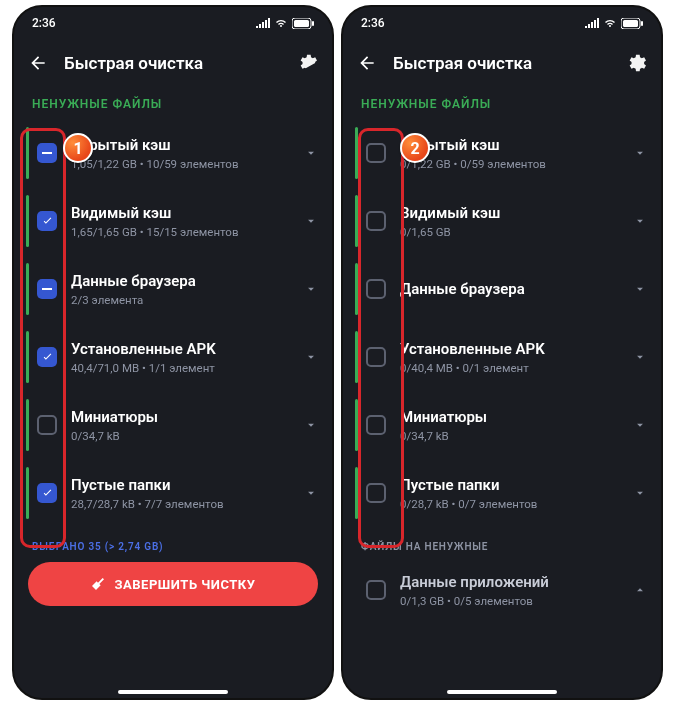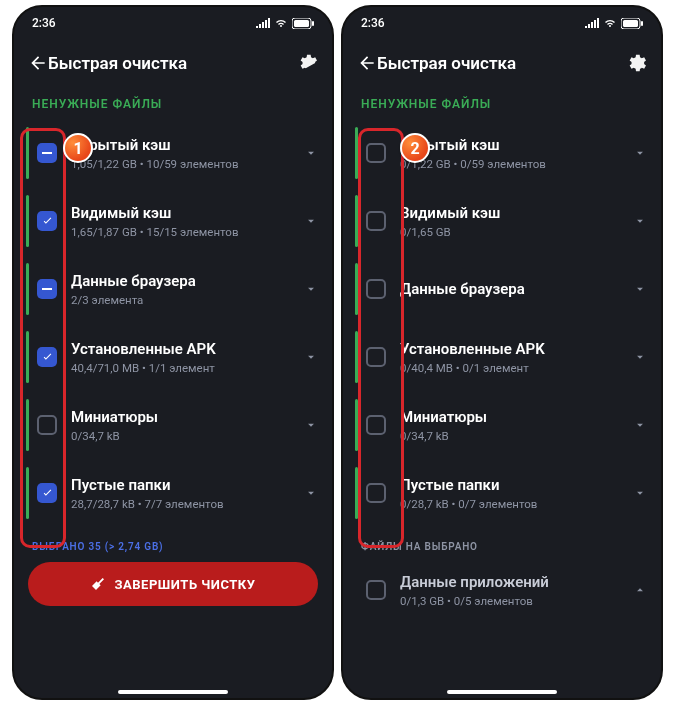--- a/index.html
+++ b/index.html
@@ -37,21 +37,21 @@
     color: #fff;
     font-size: 12px;
     font-weight: 500;
   }
   .status-icons { display: flex; gap: 4px; align-items: center; }
   .app-bar {
     height: 48px;
     display: flex;
     align-items: center;
     padding: 0 14px;
-    gap: 0;
+    gap: 16px;
     color: #fff;
   }
   .app-title { font-size: 17px; font-weight: 600; flex: 1; }
   .gear { width: 22px; height: 22px; }
   .section-label {
     color: #3aac56;
     font-size: 12px;
     font-weight: 600;
     letter-spacing: 0.08em;
     padding: 10px 18px 8px;
@@ -96,21 +96,21 @@
   .chevron { width: 14px; color: #8e94a4; flex-shrink: 0; }
   .footer-label {
     color: #4b6fe6;
     font-size: 10px;
     font-weight: 600;
     letter-spacing: .08em;
     padding: 14px 18px 10px;
   }
   .cta {
     margin: 0 14px 12px;
-    background: #b91c1c;
+    background: #ef4444;
     color: #fff;
     height: 44px;
     border-radius: 22px;
     display: flex;
     align-items: center;
     justify-content: center;
     font-size: 13px;
     font-weight: 700;
     letter-spacing: .04em;
     gap: 8px;
@@ -202,21 +202,21 @@
       </div>
       <div class="row">
         <div class="accent"></div>
         <div class="checkbox cb-checked">
             <svg viewBox="0 0 24 24">
               <path fill="#fff" d="M9 16l-4-4 1.4-1.4L9 13.2l8.6-8.6L19 6z"></path>
             </svg>
           </div>
         <div class="row-text">
           <div class="row-title">Видимый кэш</div>
-          <div class="row-sub">1,65/1,87 GB • 15/15 элементов</div>
+          <div class="row-sub">1,65/1,65 GB • 15/15 элементов</div>
         </div>
         <svg class="chevron" viewBox="0 0 24 24">
             <path fill="currentColor" d="M7 10l5 5 5-5z"></path>
           </svg>
       </div>
       <div class="row">
         <div class="accent"></div>
         <div class="checkbox cb-partial"></div>
         <div class="row-text">
           <div class="row-title">Данные браузера</div>
@@ -368,21 +368,21 @@
         <div class="row-text">
           <div class="row-title">Пустые папки</div>
           <div class="row-sub">0/28,7 kB • 0/7 элементов</div>
         </div>
         <svg class="chevron" viewBox="0 0 24 24">
             <path fill="currentColor" d="M7 10l5 5 5-5z"></path>
           </svg>
       </div>
     </div>
 
-    <div class="section-label2">ФАЙЛЫ НА ВЫБРАНО</div>
+    <div class="section-label2">ФАЙЛЫ НА НЕНУЖНЫЕ</div>
 
     <div class="list">
       <div class="row" style="height:60px">
         <div class="accent" style="background:transparent"></div>
         <div class="checkbox cb-empty"></div>
         <div class="row-text">
           <div class="row-title" style="color:#c8ccd7">Данные приложений</div>
           <div class="row-sub">0/1,3 GB • 0/5 элементов</div>
         </div>
         <svg class="chevron" viewBox="0 0 24 24">

